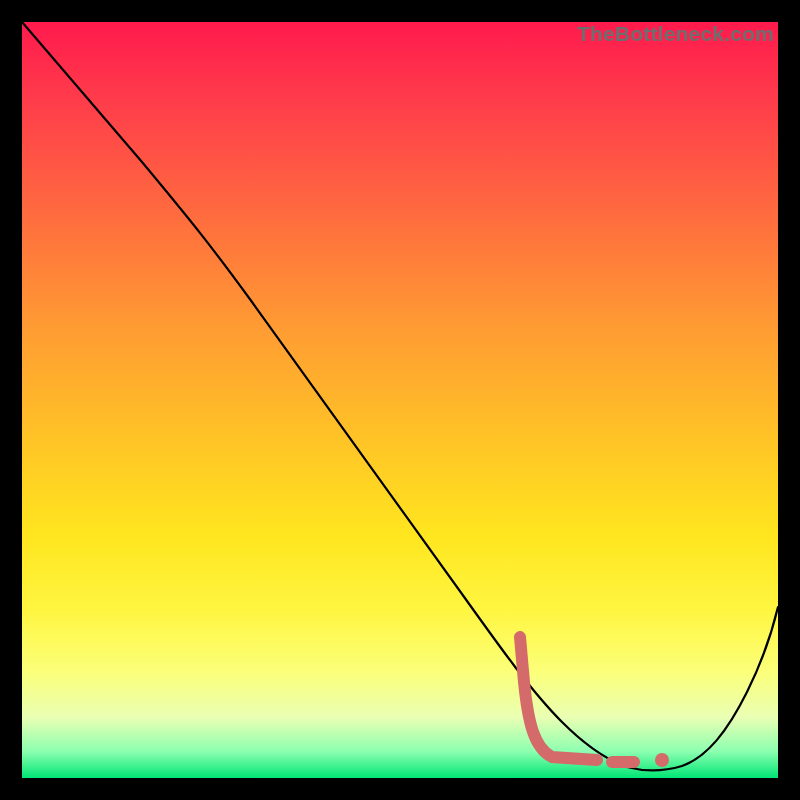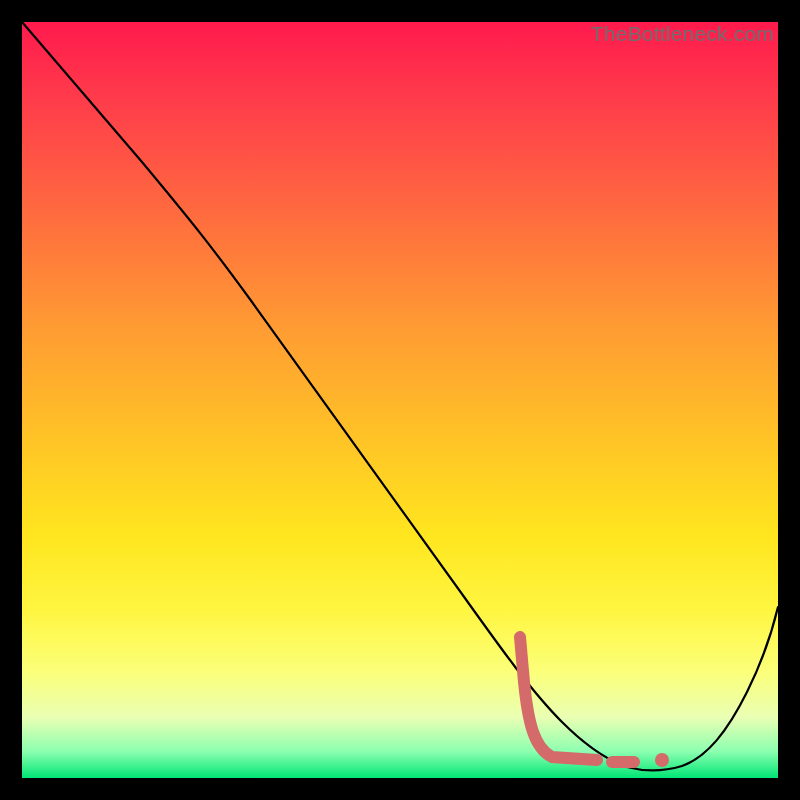--- a/index.html
+++ b/index.html
@@ -40,21 +40,21 @@
       #8cffb0 96.5%,
       #00e676 100%
     );
   }
   .watermark {
     position: absolute;
     top: 0px;
     right: 4px;
     color: #6e6e6e;
     font-size: 21px;
-    font-weight: 400;
+    font-weight: 700;
     letter-spacing: 0.2px;
     user-select: none;
   }
   svg.curve {
     position: absolute;
     left: 0;
     top: 0;
     width: 756px;
     height: 756px;
     overflow: visible;

